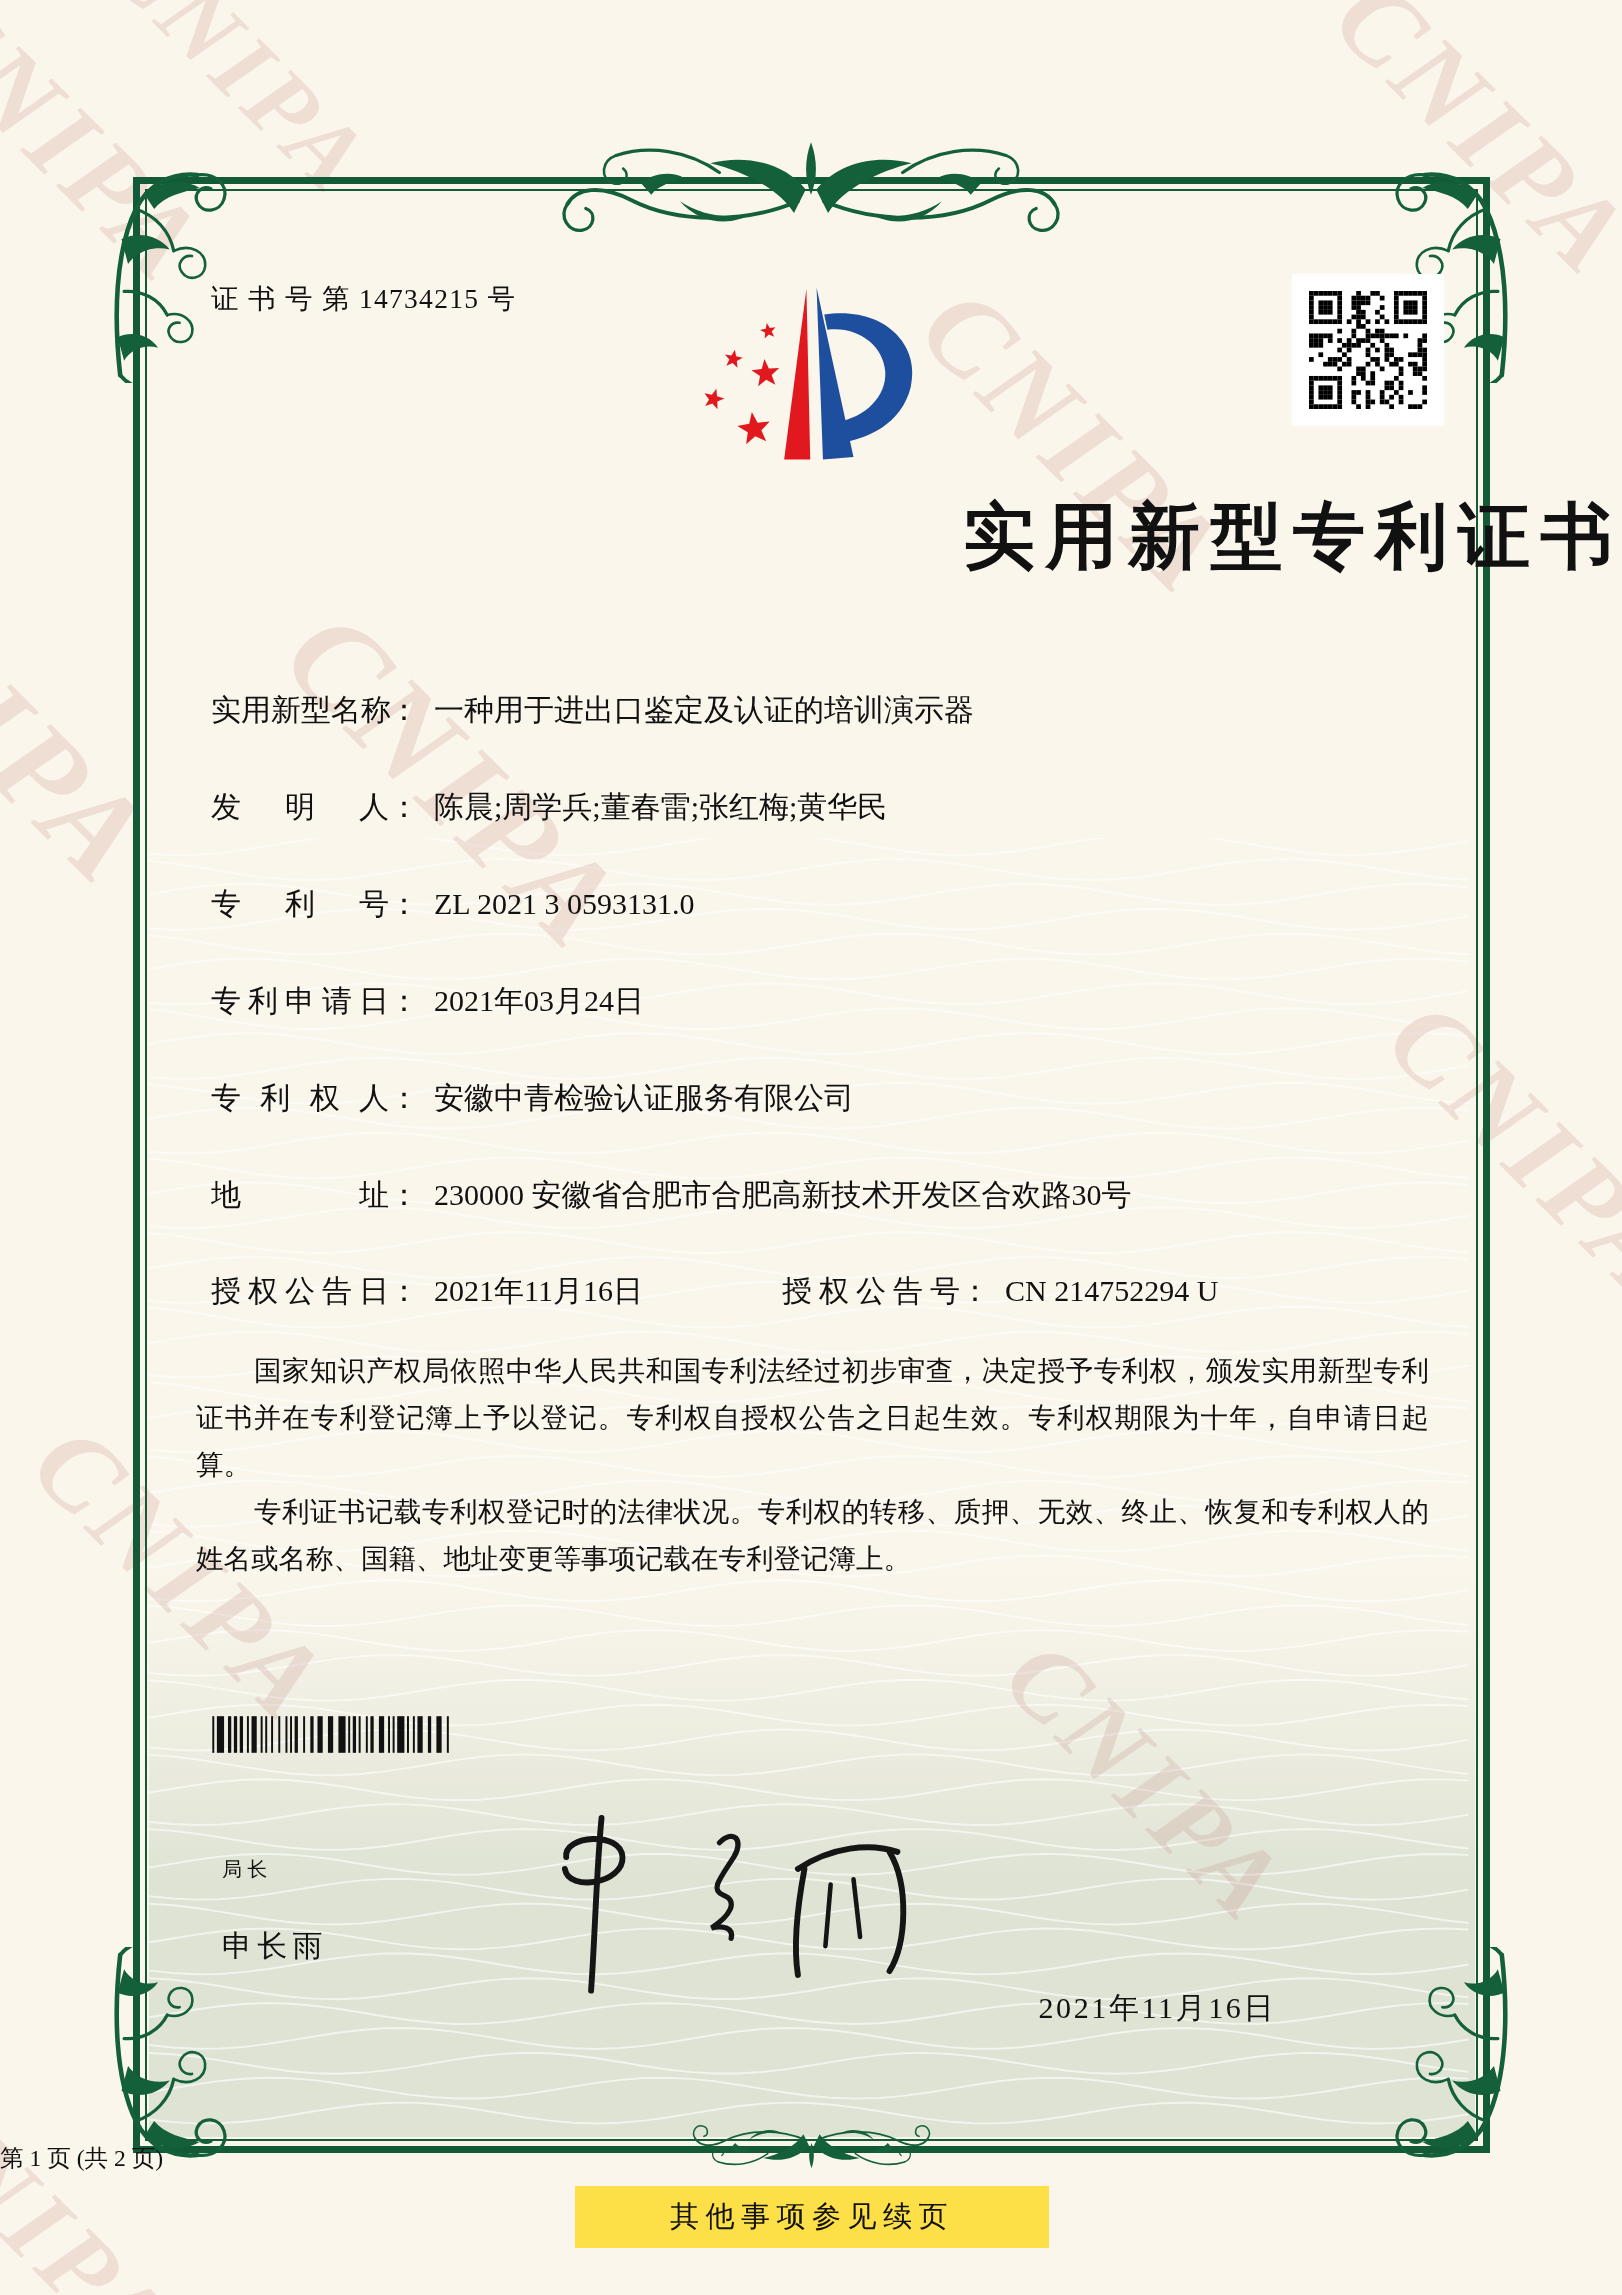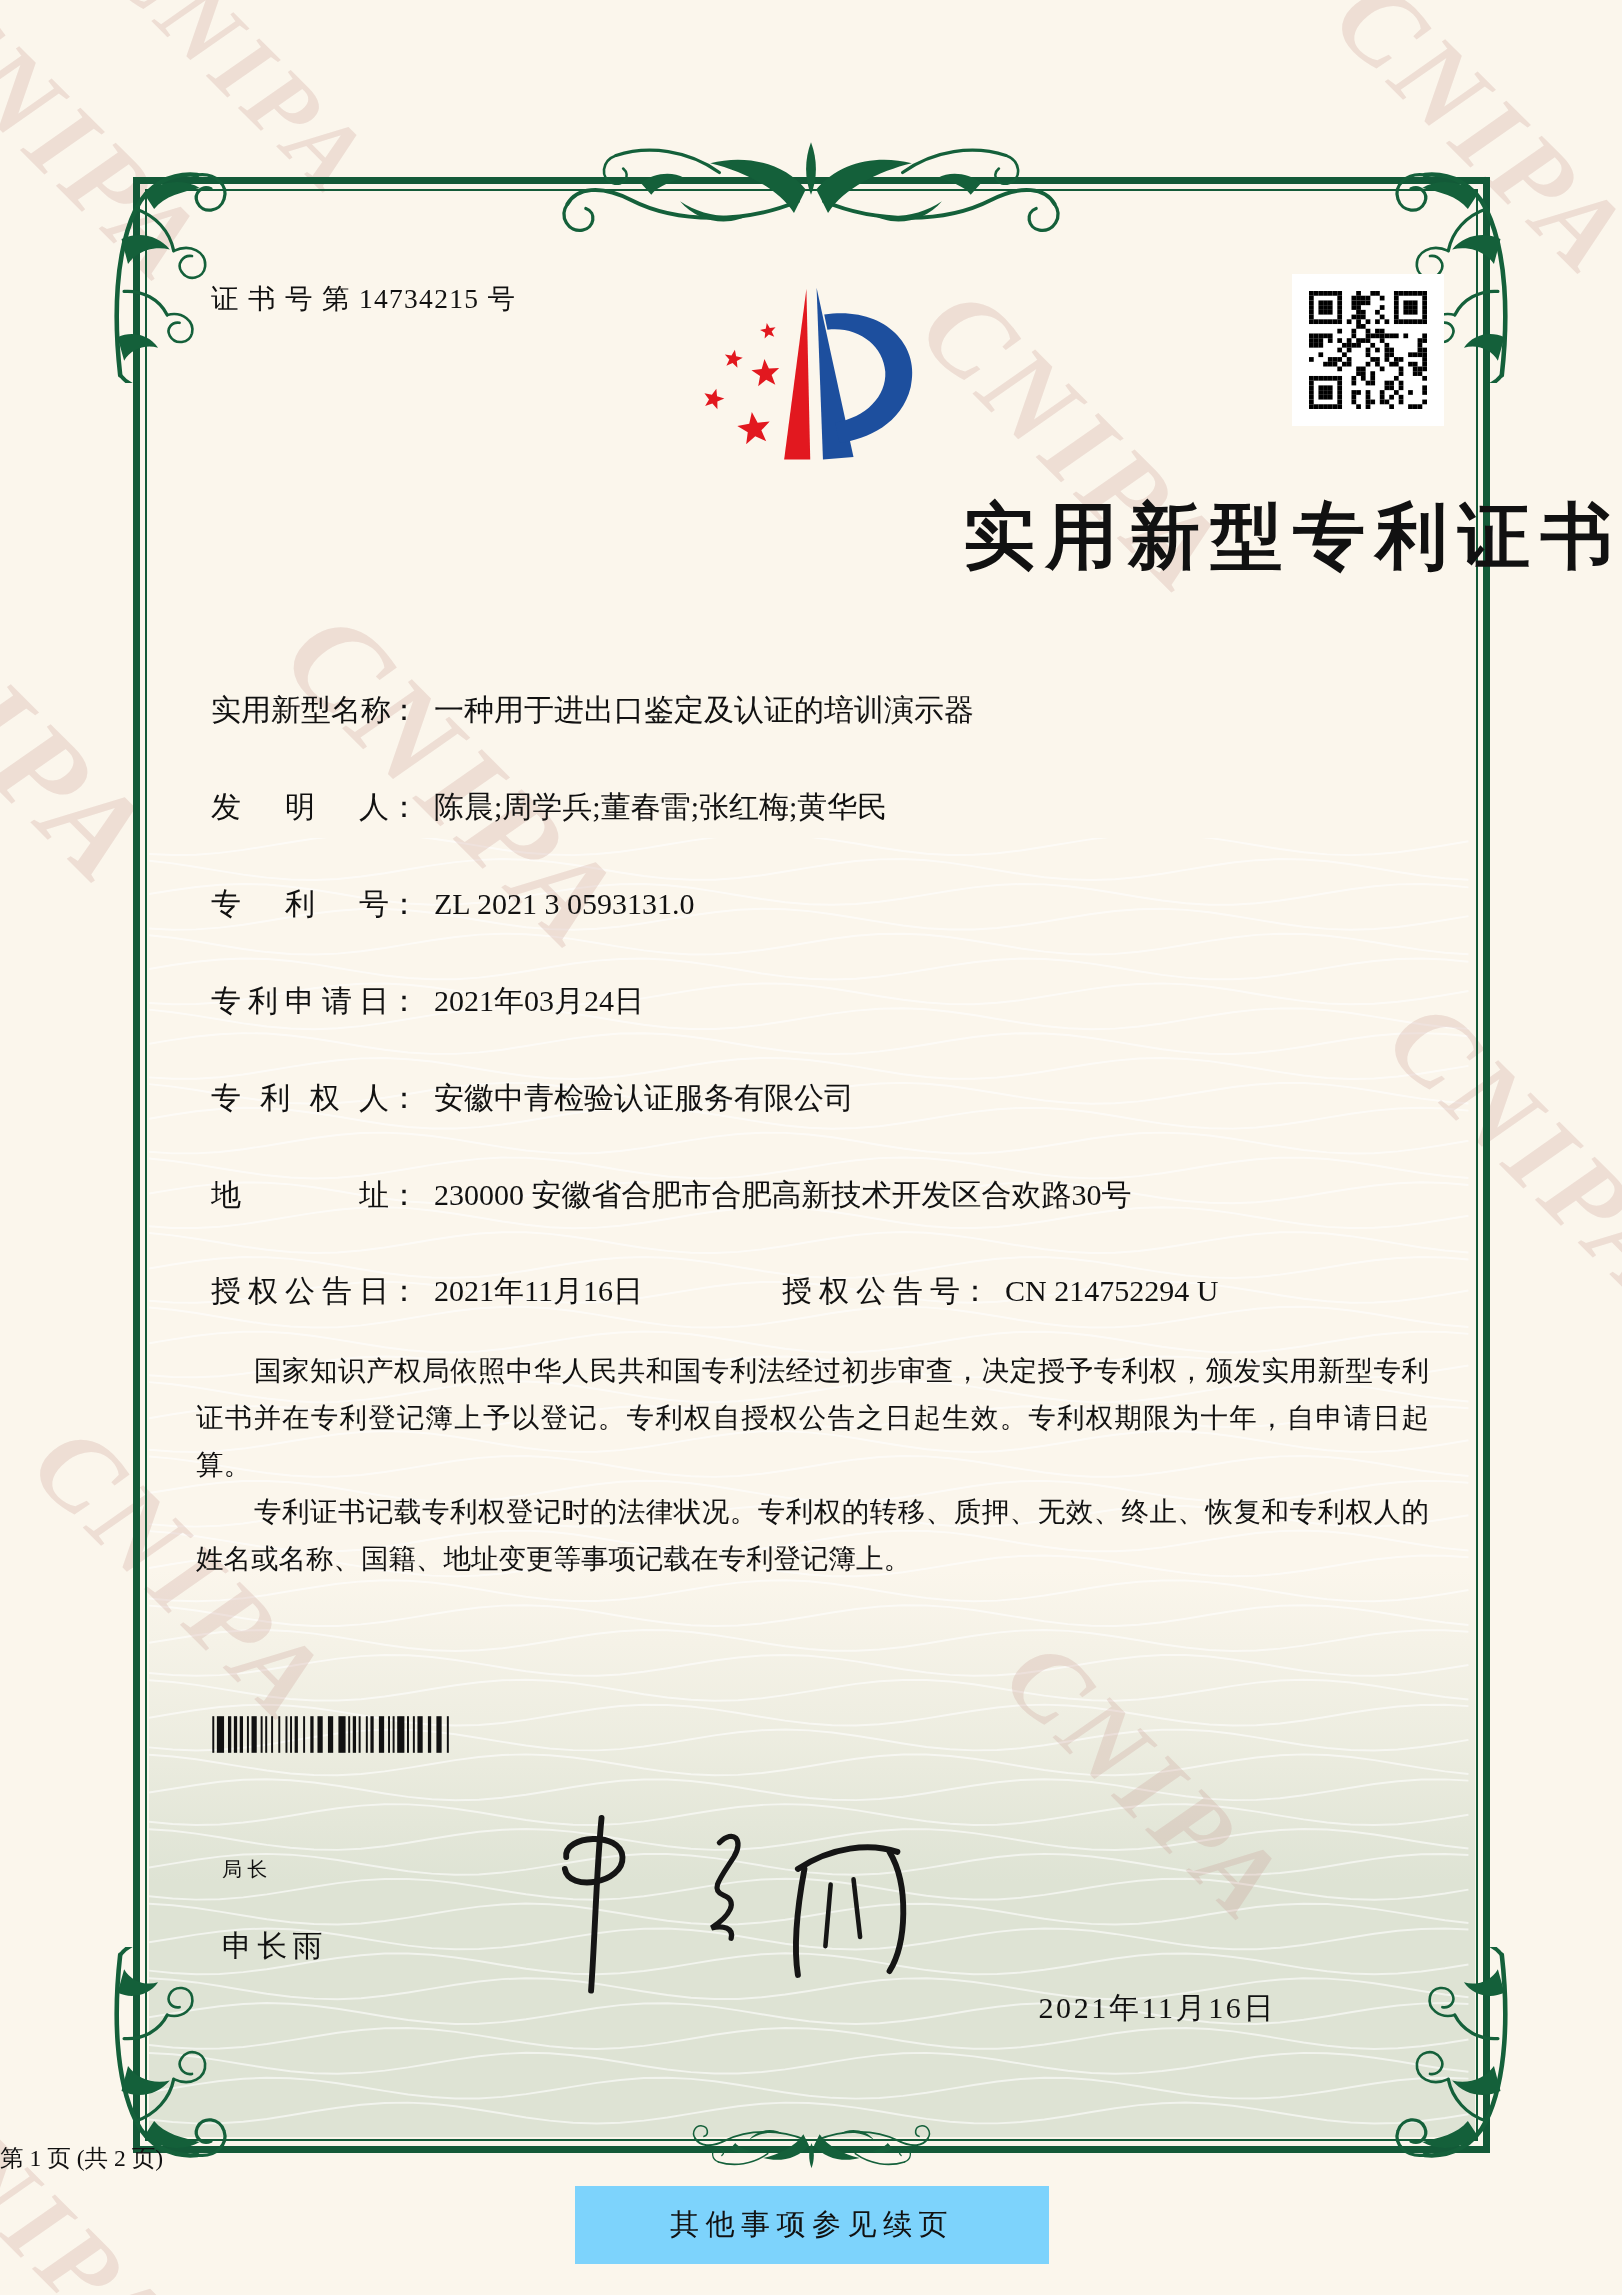--- a/index.html
+++ b/index.html
@@ -34,22 +34,22 @@
   .fgroup2{position:absolute; left:571px; top:0; white-space:nowrap;}
   .paras{position:absolute; left:196px; top:1349px; width:1233px;
     font-size:27.5px; line-height:47px; text-align:justify;font-family:Liberation Mono, monospace;}
   .paras p{margin:0; text-indent:58px;}
   .barcode{position:absolute; left:211px; top:1716px;}
   .signer-title{position:absolute; left:222px; top:1856px; font-size:20px; letter-spacing:5.2px;}
   .signer-name{position:absolute; left:222px; top:1926px; font-size:30px; letter-spacing:5.2px;}
   .signature{position:absolute; left:523px; top:1806px;}
   .issue-date{position:absolute; right:347px; top:1988px; font-size:30px; letter-spacing:2.6px;}
   .page-indicator{position:absolute; left:0; top:2097px; width:100%; font-size:23.6px;margin-top:45px;}
-  .footer-strip{position:absolute; left:575px; top:2186px; width:474px; height:78px;
-    background:#7dd3fc; display:flex; align-items:center; justify-content:center;}
+  .footer-strip{position:absolute; left:575px; top:2186px; width:474px; height:62px;
+    background:#fde047; display:flex; align-items:center; justify-content:center;}
   .footer-note{font-size:29px; letter-spacing:6.5px;}
 </style>
 </head>
 <body>
 
 <div class="page">
 
   <div class="wave-bg" style="left:149px; top:1570px; width:1326px; height:567px;"></div>
   <svg class="waves-svg" style="left:149px; top:838px;" width="1326" height="1300" viewBox="0 0 2026 1986">
       <path d="M0 24.3 L36 25.9 L72 25.3 L108 22.6 L144 18.0 L180 12.3 L216 6.3 L252 0.8 L288 -3.4 L324 -5.7 L360 -5.7 L396 -3.6 L432 0.5 L468 5.9 L504 11.9 L540 17.7 L576 22.3 L612 25.2 L648 26.0 L684 24.4 L720 20.9 L756 15.7 L792 9.8 L828 3.9 L864 -1.1 L900 -4.6 L936 -6.0 L972 -5.1 L1008 -2.1 L1044 2.7 L1080 8.4 L1116 14.4 L1152 19.8 L1188 23.8 L1224 25.8 L1260 25.6 L1296 23.2 L1332 18.9 L1368 13.3 L1404 7.3 L1440 1.6 L1476 -2.8 L1512 -5.4 L1548 -5.9 L1584 -4.1 L1620 -0.3 L1656 5.0 L1692 11.0 L1728 16.8 L1764 21.7 L1800 24.9 L1836 26.0 L1872 24.8 L1908 21.6 L1944 16.6 L1980 10.8 L2016 4.8 " fill="none" stroke="#ffffff" stroke-opacity="0.6" stroke-width="3"></path>

